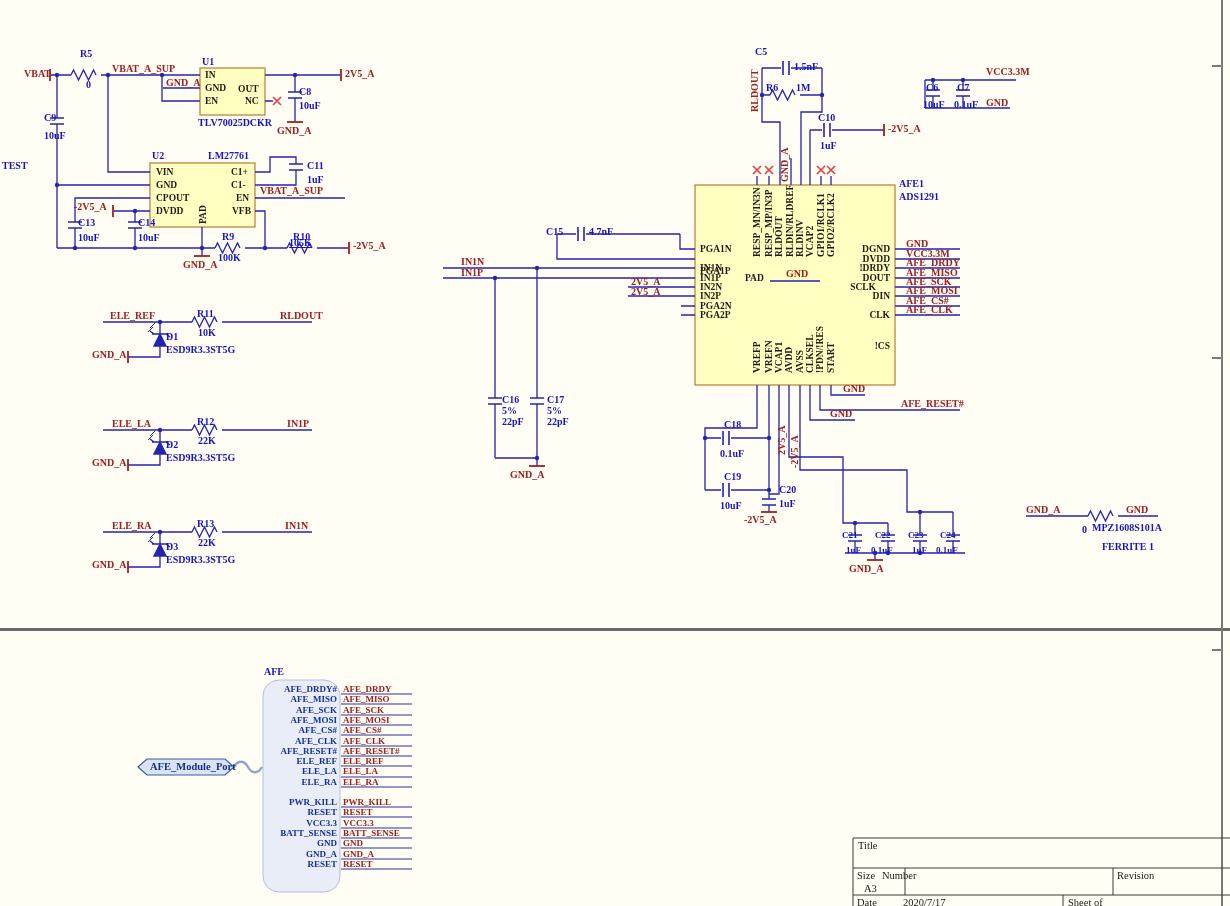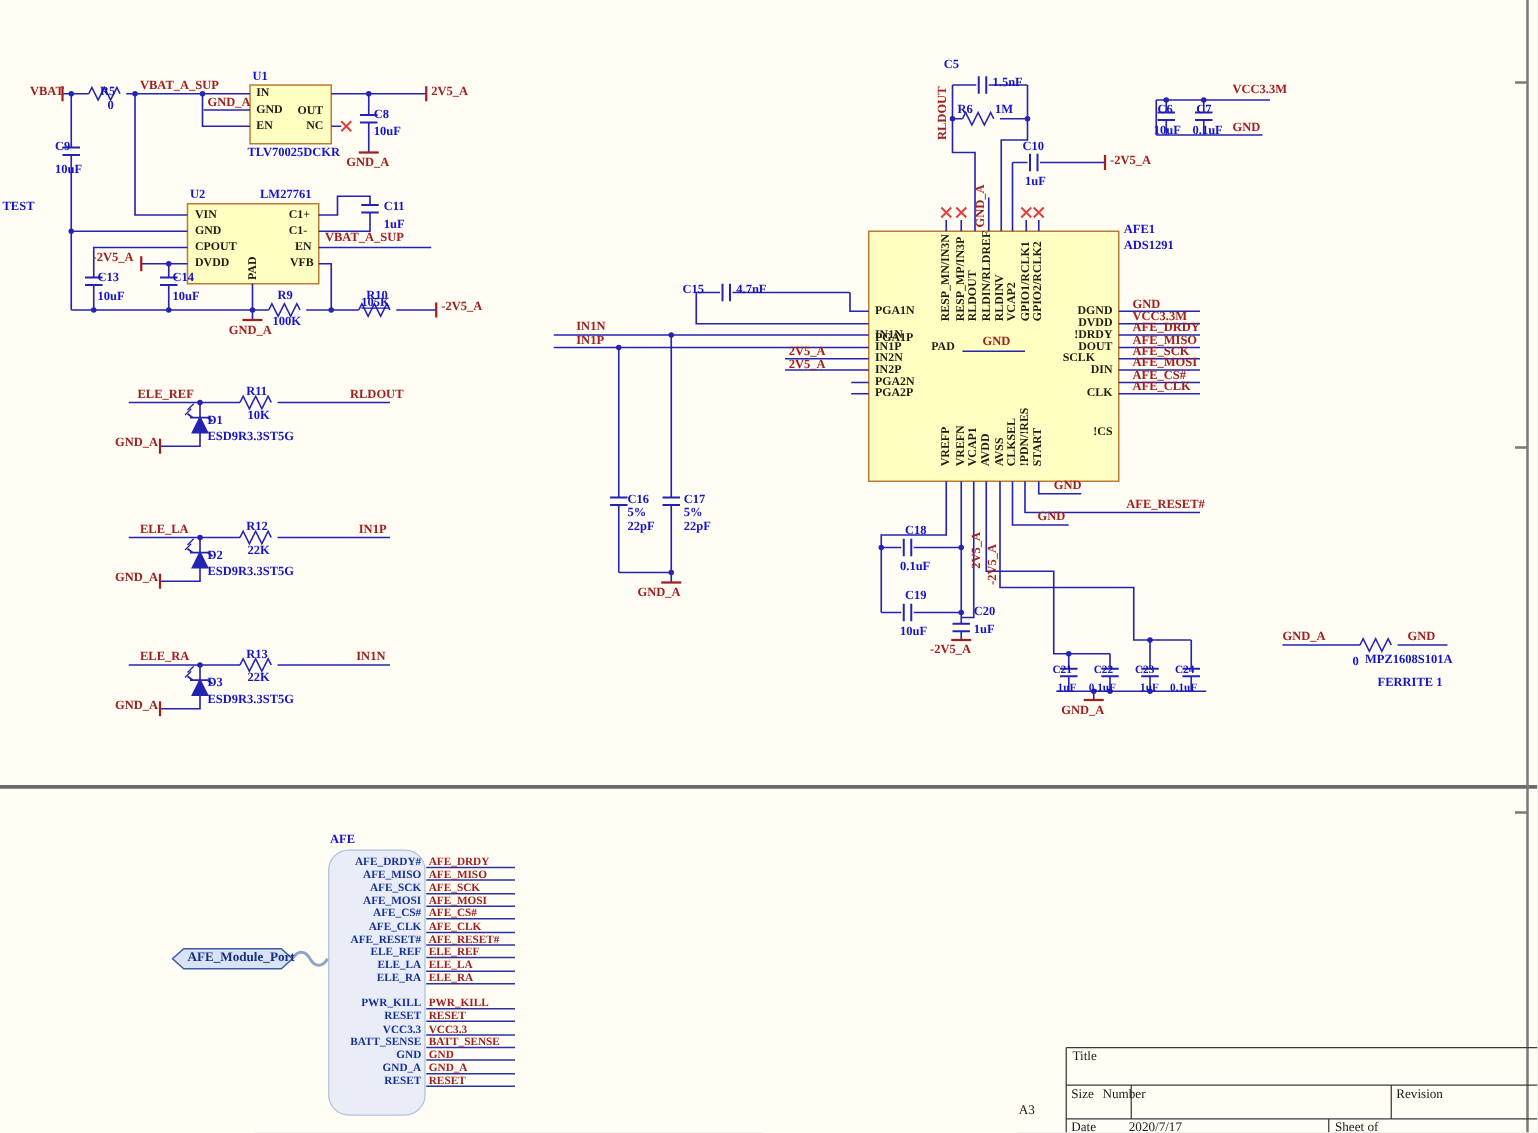--- a/index.html
+++ b/index.html
@@ -179,21 +179,21 @@
     <polygon points="138,767 147,759 225,759 234,767 225,775 147,775" fill="#D8E4F6" stroke="#3A5CA8" stroke-width="1.2"></polygon>
     <path d="M234,767 c4,-7 10,-7 14,0 c4,7 10,7 14,0" fill="none" stroke="#8FA6CC" stroke-width="2.4"></path>
 
     <g stroke="#3a3a3a" stroke-width="1">
       <path d="M853,838 H1230 M853,868 H1230 M853,895 H1230 M853,838 V906 M905,868 V895 M1113,868 V895 M1063,895 V906"></path>
     </g>
   </svg>
 
   <div id="labels">
       <span class="lb net" style="left: 24px; top: 68px;">VBAT</span>
-      <span class="lb des" style="left: 80px; top: 68px; text-align: center;">R5</span>
+      <span class="lb des" style="left: 80px; top: 48px; text-align: center;">R5</span>
       <span class="lb val" style="left: 86px; top: 79px;">0</span>
       <span class="lb net" style="left: 112px; top: 63px;">VBAT_A_SUP</span>
       <span class="lb net" style="left: 166px; top: 77px;">GND_A</span>
       <span class="lb des" style="left: 202px; top: 56px;">U1</span>
       <span class="lb pin" style="left: 205px; top: 70px;">IN</span>
       <span class="lb pin" style="left: 205px; top: 83px;">GND</span>
       <span class="lb pin" style="left: 205px; top: 96px;">EN</span>
       <span class="lb pin" style="left: 238px; top: 84px;">OUT</span>
       <span class="lb pin" style="left: 245px; top: 96px;">NC</span>
       <span class="lb des" style="left: 198px; top: 117px;">TLV70025DCKR</span>
@@ -382,20 +382,20 @@
       <span class="lb netsm" style="left: 343px; top: 828px;">BATT_SENSE</span>
       <span class="lb netsm" style="left: 343px; top: 838px;">GND</span>
       <span class="lb netsm" style="left: 343px; top: 849px;">GND_A</span>
       <span class="lb netsm" style="left: 343px; top: 859px;">RESET</span>
       <span class="lb navy" style="left: 150px; top: 761px;">AFE_Module_Port</span>
     </div>
 
   <div>
     <span class="tbt" style="left:858px;top:841px">Title</span>
     <span class="tbt" style="left:857px;top:871px">Size</span>
-    <span class="tbt" style="left:815px;top:884px">A3</span>
+    <span class="tbt" style="left:864px;top:884px">A3</span>
     <span class="tbt" style="left:882px;top:871px">Number</span>
     <span class="tbt" style="left:1117px;top:871px">Revision</span>
     <span class="tbt" style="left:857px;top:898px">Date</span>
     <span class="tbt" style="left:903px;top:898px">2020/7/17</span>
     <span class="tbt" style="left:1068px;top:898px">Sheet of</span>
   </div>
 </div>
 
 </body></html>

